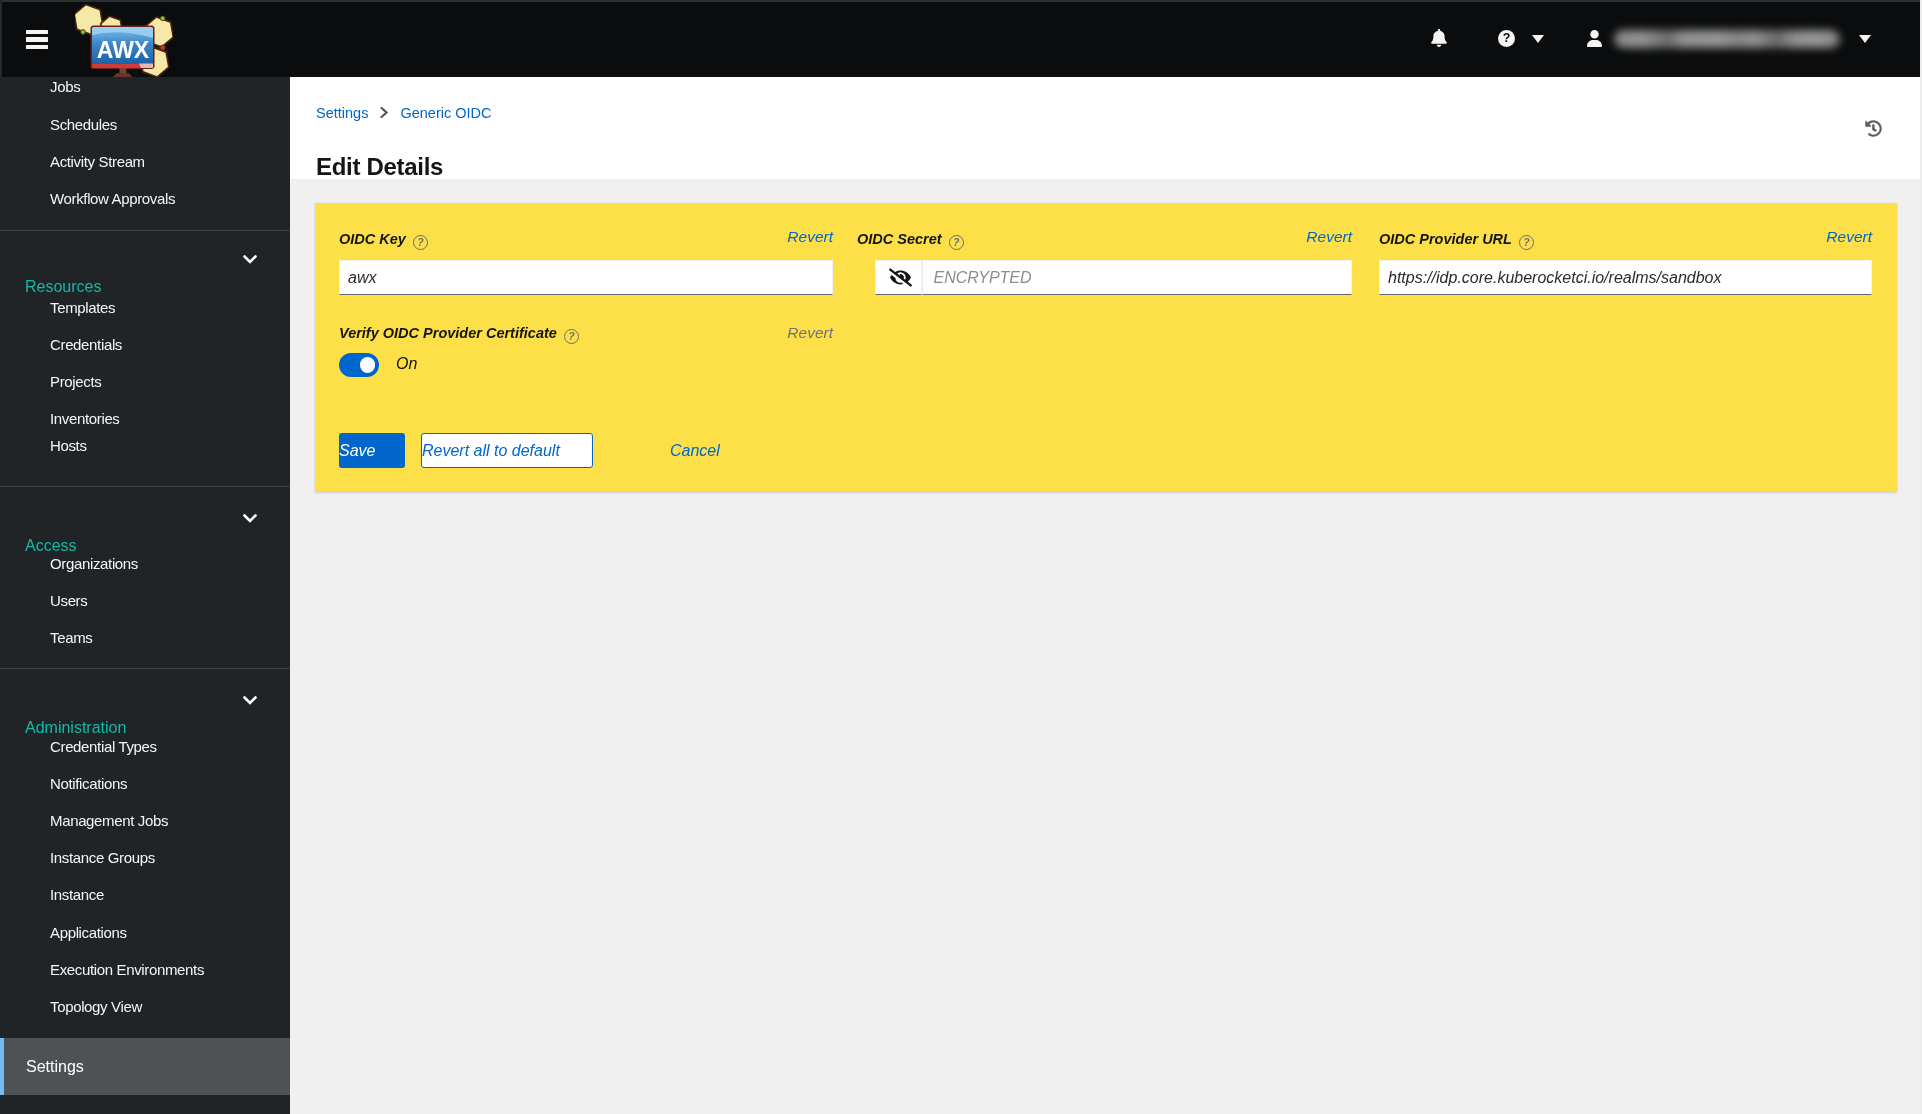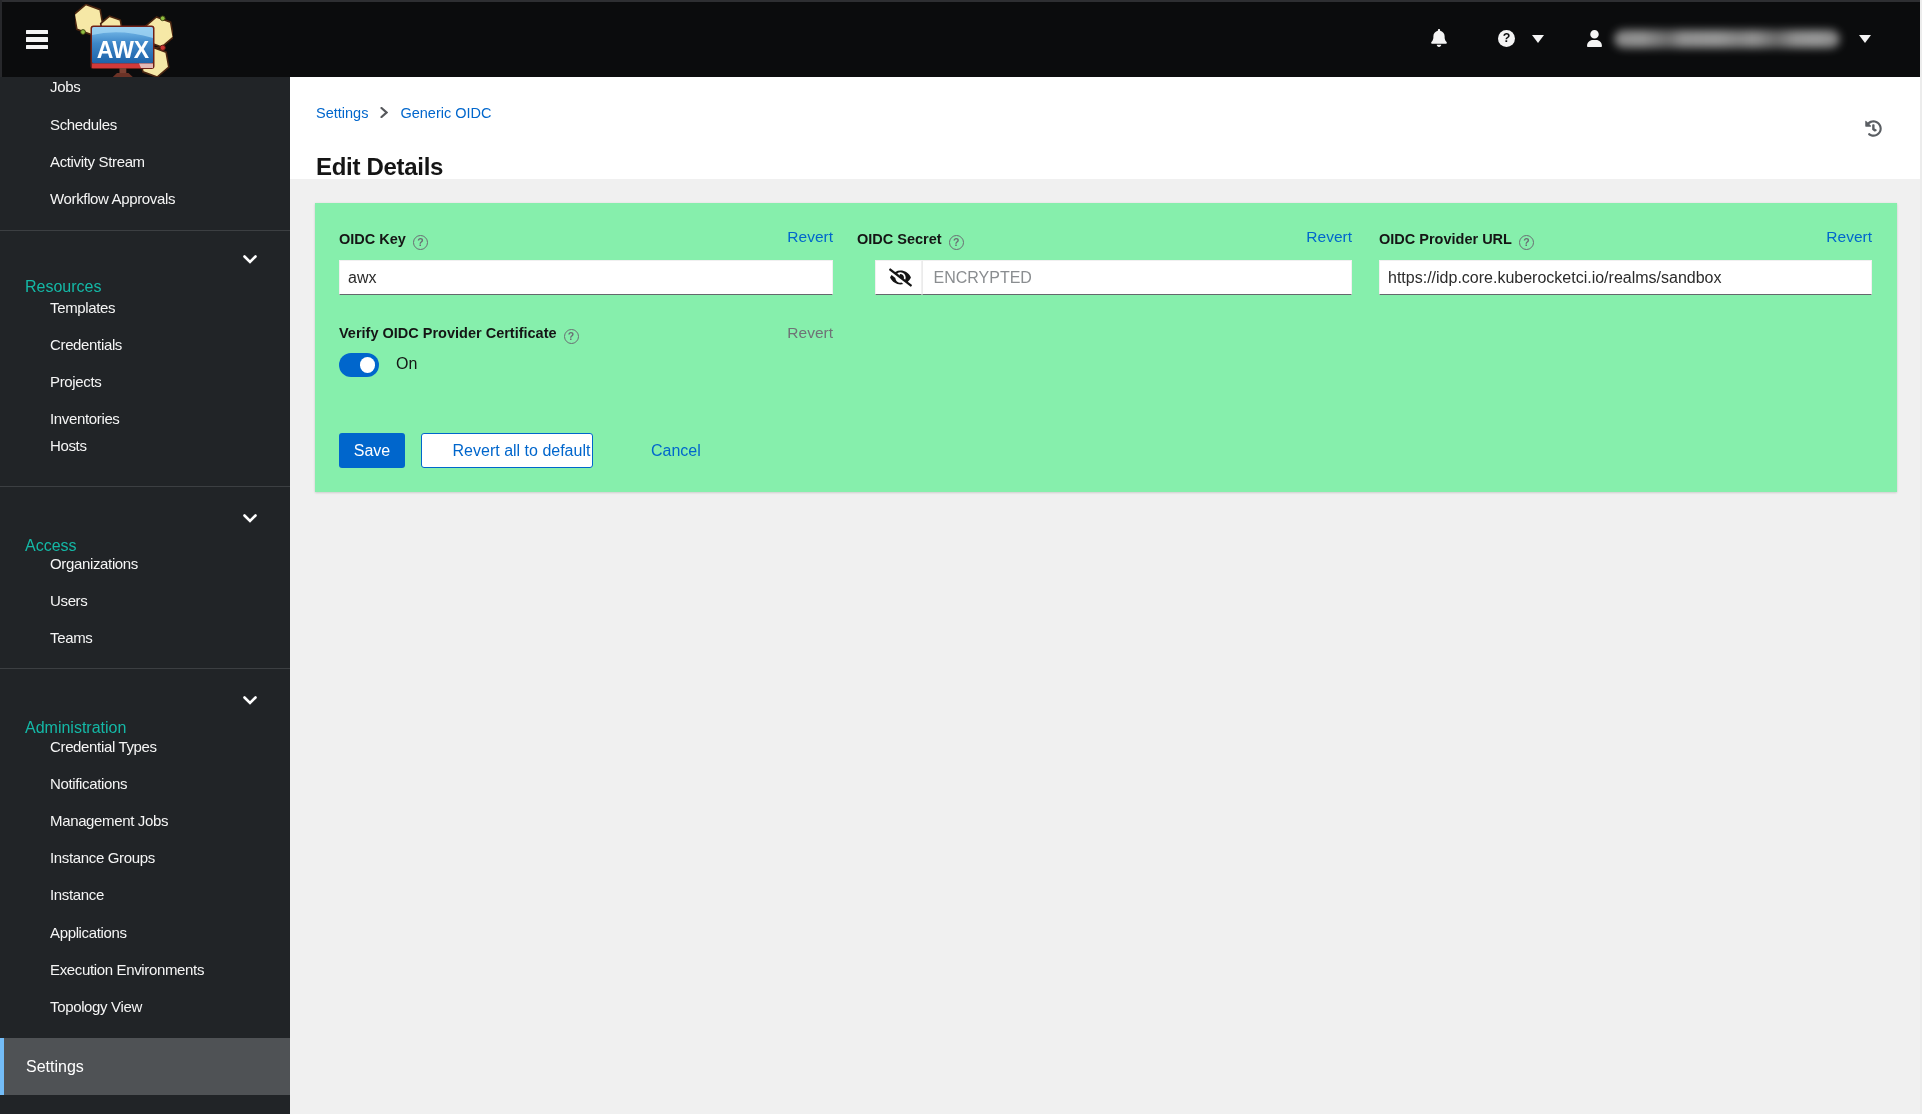--- a/index.html
+++ b/index.html
@@ -35,41 +35,41 @@
   
   #pagehead { position:absolute; left:290px; top:77px; width:1632px; height:102px; background:#ffffff; }
   #crumb { position:absolute; left:26px; top:28px; height:21px; font-size:14.5px; }
   #crumb a { color:#0066cc; text-decoration:none; }
   #crumbsep { display:inline-block; margin:0 12px; position:relative; top:0px; }
   #title { position:absolute; left:26px; top:48px; font-size:24px; letter-spacing:-0.3px; font-weight:bold; color:#151515;margin-top:28px; }
   #histico { position:absolute; left:1575px; top:43px; }
 
   
   #sect { position:absolute; left:290px; top:179px; width:1632px; height:935px; background:#f0f0f0; }
-  #card { position:absolute; left:25px; top:24px; width:1582px; height:289px; background:#86efac; box-shadow:0 1px 2px rgba(3,3,3,0.12), 0 0 2px rgba(3,3,3,0.06); }
+  #card { position:absolute; left:25px; top:24px; width:1582px; height:289px; background:#fde047; box-shadow:0 1px 2px rgba(3,3,3,0.12), 0 0 2px rgba(3,3,3,0.06);font-style:italic; }
   .col { position:absolute; top:0; }
   .lblrow { position:absolute; top:27px; left:0; right:0; height:20px; }
   .lbl { font-size:14.5px; font-weight:bold; color:#151515; }
   .qm { display:inline-block; width:15px; height:15px; border:1px solid #6a6e73; border-radius:50%; color:#6a6e73; font-size:10.5px; font-weight:bold; line-height:13.5px; text-align:center; margin-left:7px; vertical-align:-2px; }
   .revert { position:absolute; right:0; top:-2px; font-size:15.5px; color:#0066cc; }
   .inp { position:absolute; top:57px; left:0; right:0; height:35px; background:#fff; border:1px solid #f0f0f0; border-bottom:1.4px solid #64686c; font-size:16px; color:#2b2b2b; line-height:33px; padding-left:8px; white-space:nowrap; overflow:hidden; }
   .grp { position:absolute; top:57px; left:0; right:0; height:35px; display:flex;margin-left:18px; }
   .eyebtn { width:46.5px; height:35px; border:1px solid #f0f0f0; border-bottom:1.4px solid #64686c; display:flex; align-items:center; justify-content:center; background:#fff; }
   .enc { flex:1; height:35px; border-top:1px solid #f0f0f0; border-right:1px solid #f0f0f0; border-bottom:1.4px solid #64686c; border-left:1px solid #ebebeb; line-height:33px; font-size:16px; color:#8a8d90; padding-left:11px; background:#fff; }
 
   #row2 { position:absolute; left:24px; top:121px; width:494px; height:20px; }
   #row2 .revgray { position:absolute; right:0; top:0px; font-size:15.5px; color:#6f7276; }
   #toggle { position:absolute; left:24px; top:150px; width:40px; height:23.5px; background:#0066cc; border-radius:12px; }
   #toggle i { position:absolute; right:4px; top:4px; width:15.5px; height:15.5px; background:#fff; border-radius:50%; }
   #onlbl { position:absolute; left:81px; top:152px; font-size:16px; color:#151515; }
 
   #btns { position:absolute; left:24px; top:230px; height:35px; }
-  .btn { display:inline-block; height:35px; font-size:16px; border-radius:3px; text-align:center; vertical-align:top; }
+  .btn { display:inline-block; height:35px; font-size:16px; border-radius:3px; vertical-align:top; }
   #savebtn { width:66px; line-height:35px; background:#0066cc; color:#fff; margin-right:16px; }
-  #revallbtn { width:172px; line-height:33px; background:#fff; border:1px solid #0066cc; color:#0066cc; margin-right:14px;padding-left:29px; }
+  #revallbtn { width:172px; line-height:33px; background:#fff; border:1px solid #0066cc; color:#0066cc; margin-right:33px; }
   #cancelbtn { line-height:35px; color:#0066cc;margin-left:44px; }
 #redge { position:absolute; right:0; top:0; width:2px; height:1114px; background:#ececec; z-index:40; }
 </style>
 </head>
 <body>
 <div id="page">
   <div id="redge"></div>
 
   <div id="hdr">
     <div id="hedge1"></div>

